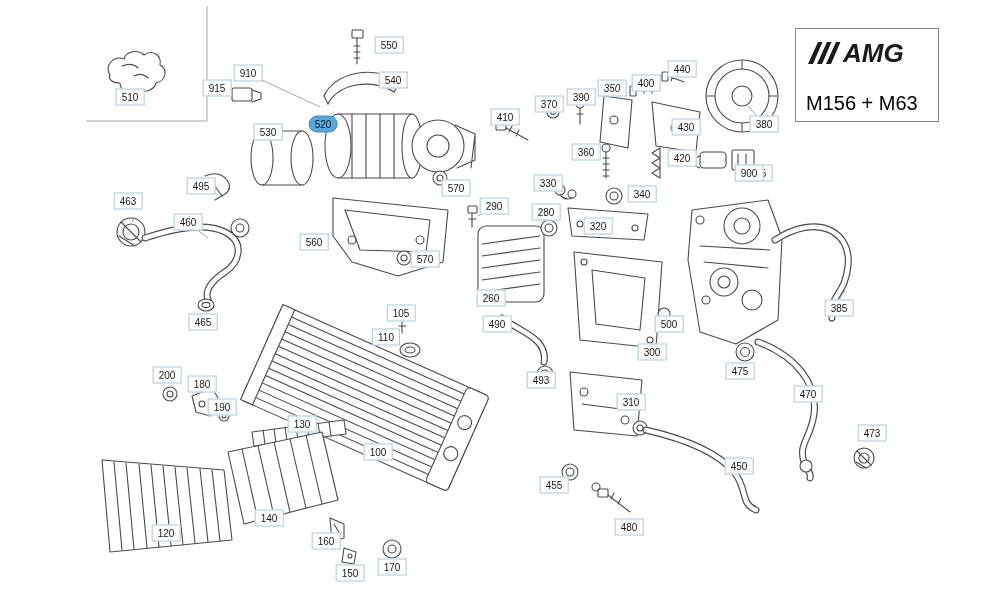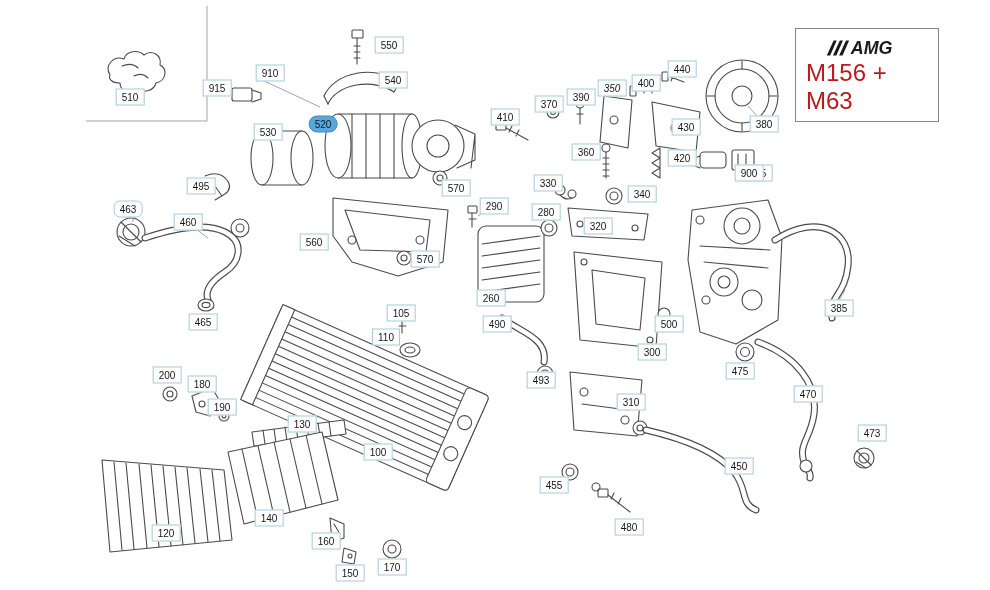--- a/index.html
+++ b/index.html
@@ -25,21 +25,21 @@
   .part-label.highlight{
     background:var(--highlight_bg,#58a8de);
     border-color:#3c89c0;
   }
   .legend-box{
     position:absolute;left:795px;top:28px;width:144px;height:94px;
     border:1px solid #858585;background:#fff;box-sizing:border-box;
     display:flex;flex-direction:column;justify-content:space-between;
     padding:8px 10px 6px;
   }
-  .legend-title{font-size:24px;color:#b91c1c;}
+  .legend-title{font-size:20px;color:#000000;}
 </style>
 </head>
 <body>
 
 <div class="stage">
 
   <svg id="art" width="990" height="590" viewBox="0 0 990 590">
 
     <path class="ld" d="M86,121 H207 V6"></path>
 
@@ -235,27 +235,27 @@
     <circle class="fw" cx="570" cy="472" r="8"></circle>
       <circle class="ln" cx="570" cy="472" r="4"></circle>
     <rect class="fw" x="598" y="489" width="10" height="8" rx="1"></rect>
     <path class="ln" d="M608,495 L630,512 M614,493 l-3,6 M621,498 l-3,6"></path>
     <circle class="ln" cx="596" cy="487" r="4"></circle>
   </svg>
 
   <div class="labels-layer">
       <div class="part-label" style="left: 130px; top: 97px;">510</div>
       <div class="part-label" style="left: 217px; top: 88px;">915</div>
-      <div class="part-label" style="left: 248px; top: 73px; margin-left: 22px;">910</div>
+      <div class="part-label" style="left: 248px; top: 73px;">910</div>
       <div class="part-label" style="left: 389px; top: 45px;">550</div>
       <div class="part-label" style="left: 393px; top: 80px;">540</div>
       <div class="part-label highlight" style="left: 323px; top: 124px; border-radius: 9px;">520</div>
       <div class="part-label" style="left: 268px; top: 132px;">530</div>
       <div class="part-label" style="left: 201px; top: 186px;">495</div>
-      <div class="part-label" style="left: 128px; top: 209px; border-radius: 6px;">463</div>
+      <div class="part-label" style="left: 128px; top: 201px;">463</div>
       <div class="part-label" style="left: 188px; top: 222px;">460</div>
       <div class="part-label" style="left: 203px; top: 322px;">465</div>
       <div class="part-label" style="left: 314px; top: 242px;">560</div>
       <div class="part-label" style="left: 456px; top: 188px;">570</div>
       <div class="part-label" style="left: 425px; top: 259px;">570</div>
       <div class="part-label" style="left: 505px; top: 117px;">410</div>
       <div class="part-label" style="left: 549px; top: 104px;">370</div>
       <div class="part-label" style="left: 581px; top: 97px;">390</div>
       <div class="part-label" style="left: 612px; top: 88px; font-style: italic;">350</div>
       <div class="part-label" style="left: 646px; top: 83px;">400</div>

